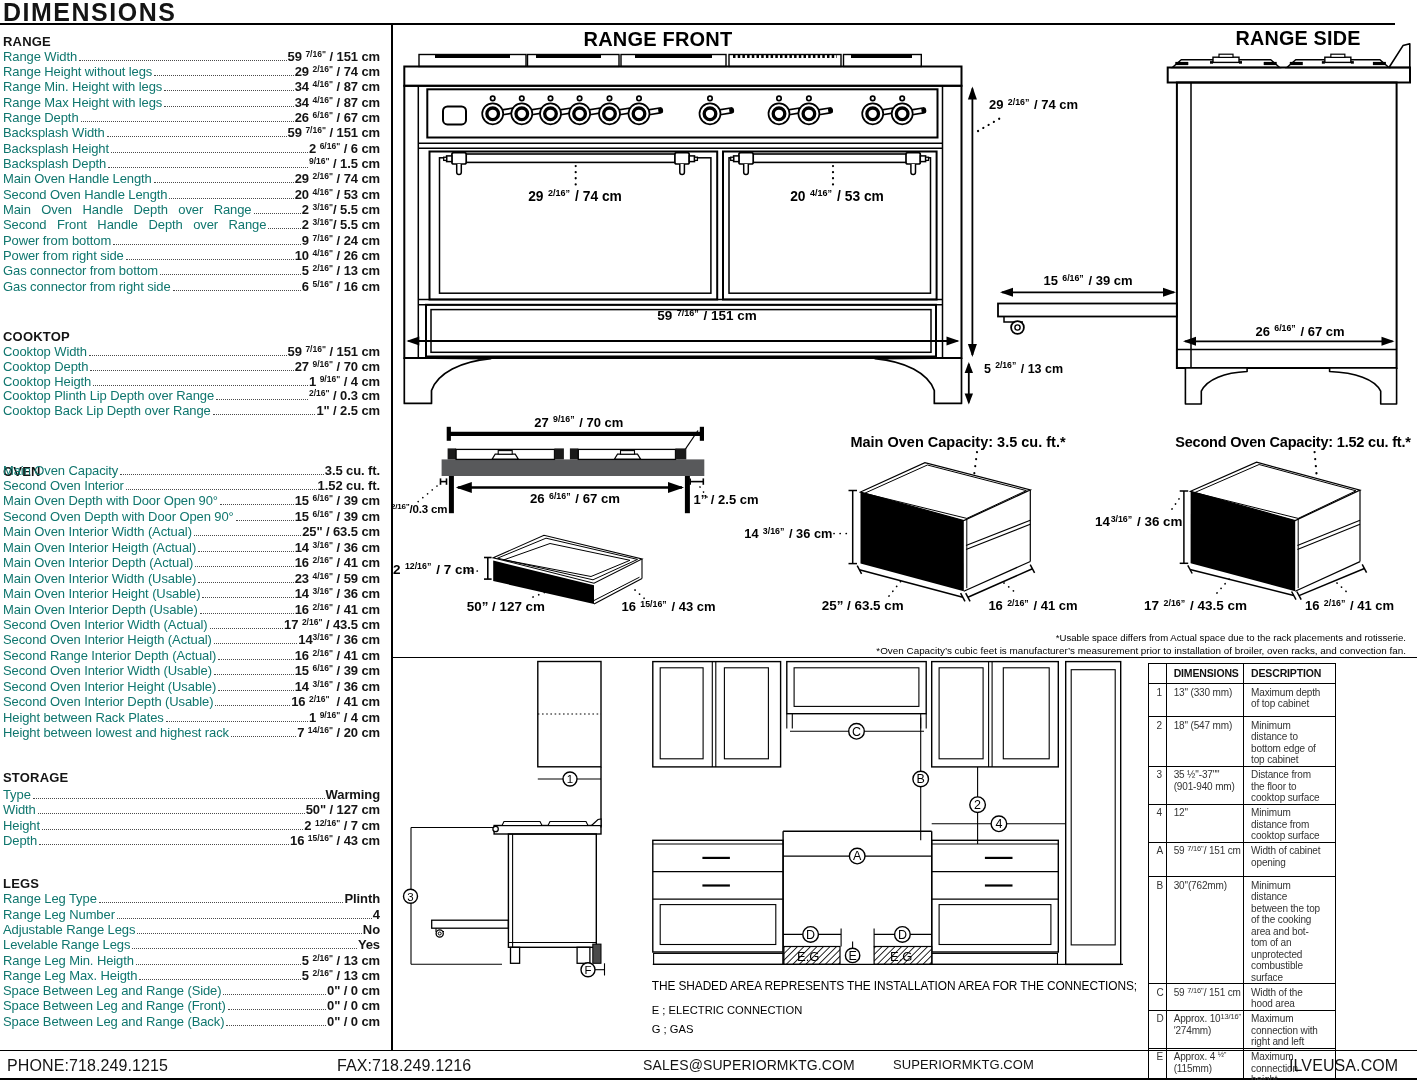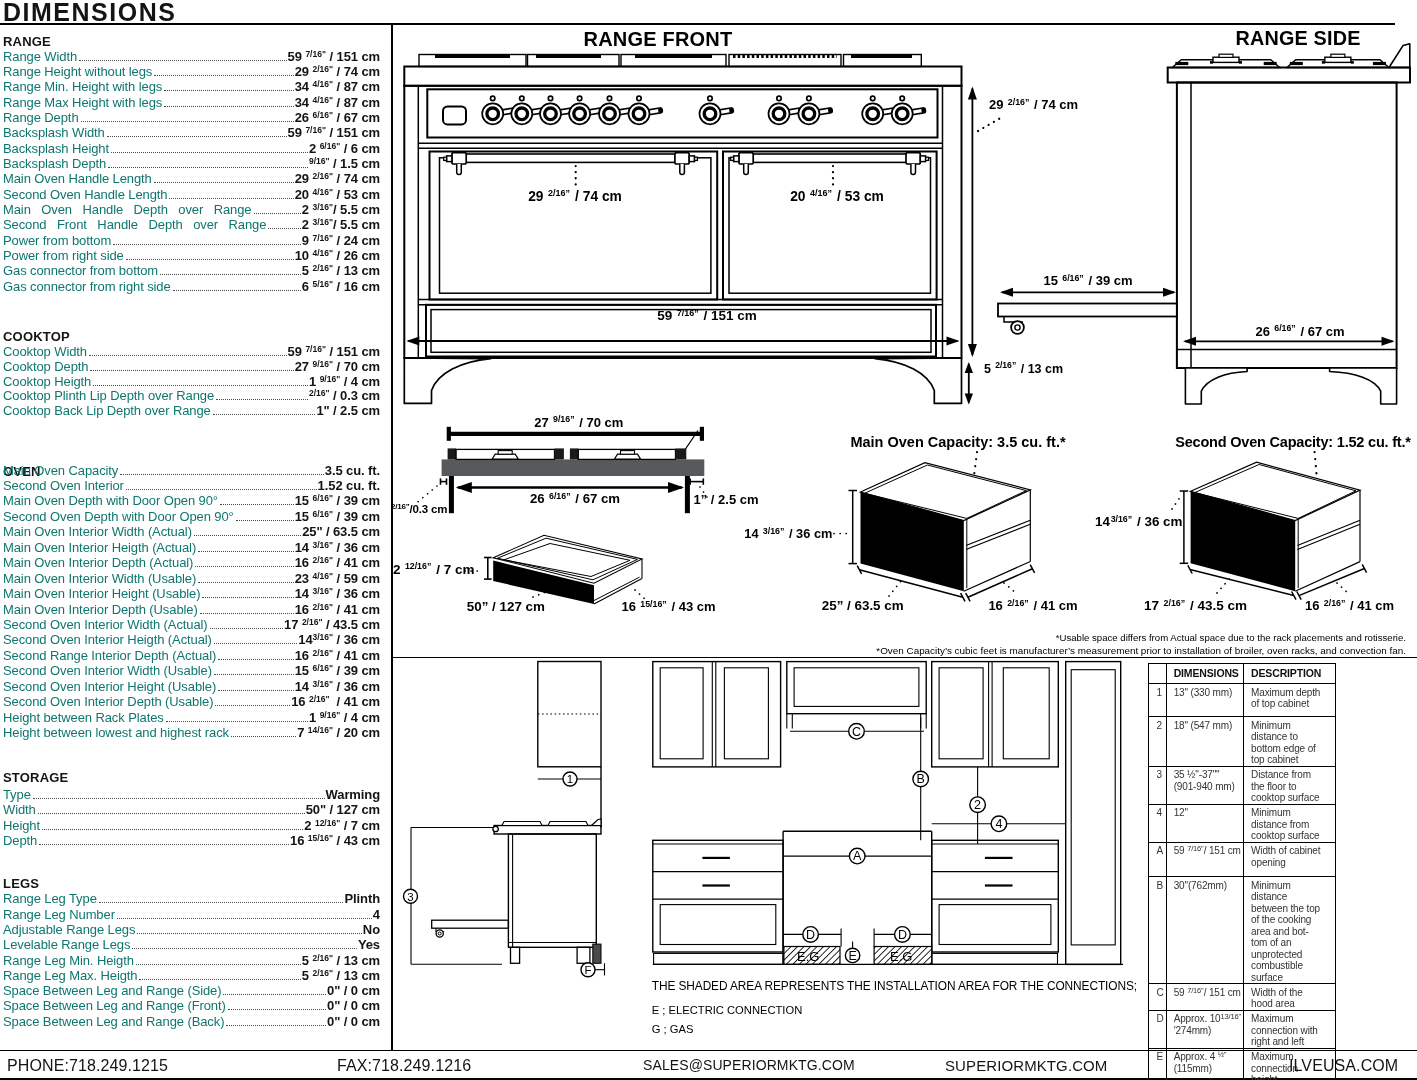--- a/index.html
+++ b/index.html
@@ -994,16 +994,16 @@
         </tr>
   </tbody>
     </table>
 
   <div class="ft" style="left:7px">PHONE:718.249.1215</div>
 
   <div class="ft" style="left:337px">FAX:718.249.1216</div>
 
   <div class="ft" style="left:643px;font-size:14px">SALES@SUPERIORMKTG.COM</div>
 
-  <div class="ft" style="left:945px;font-size:15px">SUPERIORMKTG.COM</div>
+  <div class="ft" style="left:893px;font-size:13px">SUPERIORMKTG.COM</div>
 
   <div class="ft" style="left:1289px">ILVEUSA.COM</div>
 </div>
 
 </body></html>

